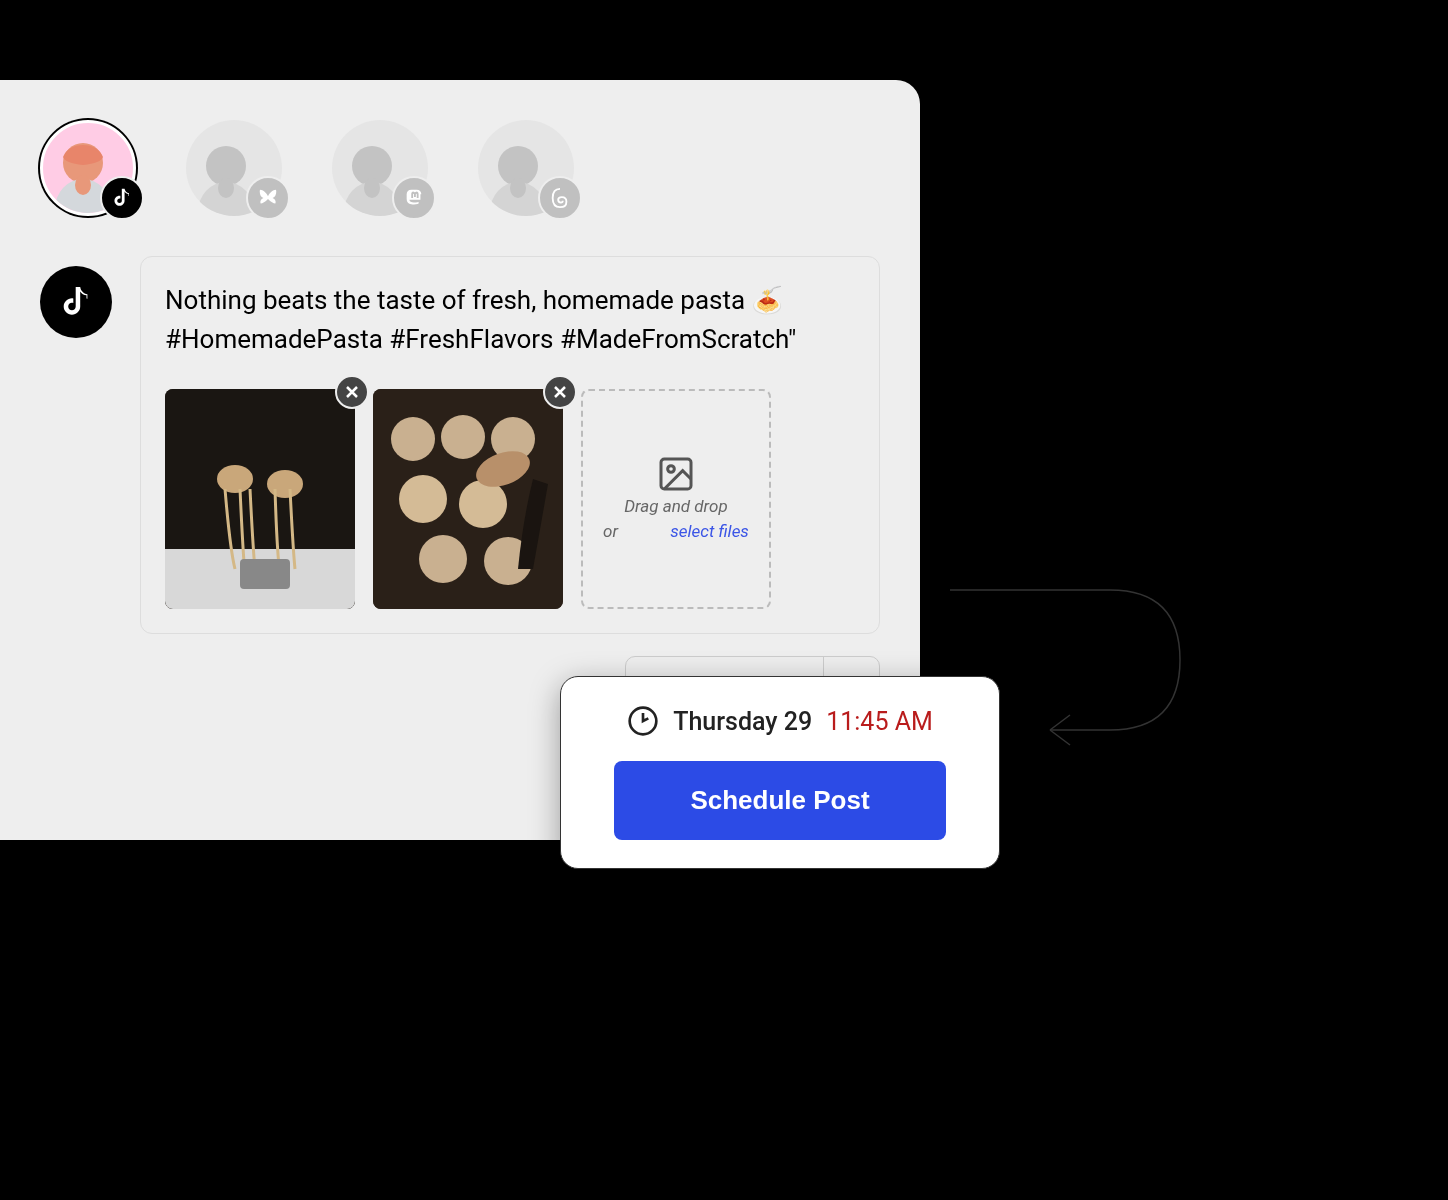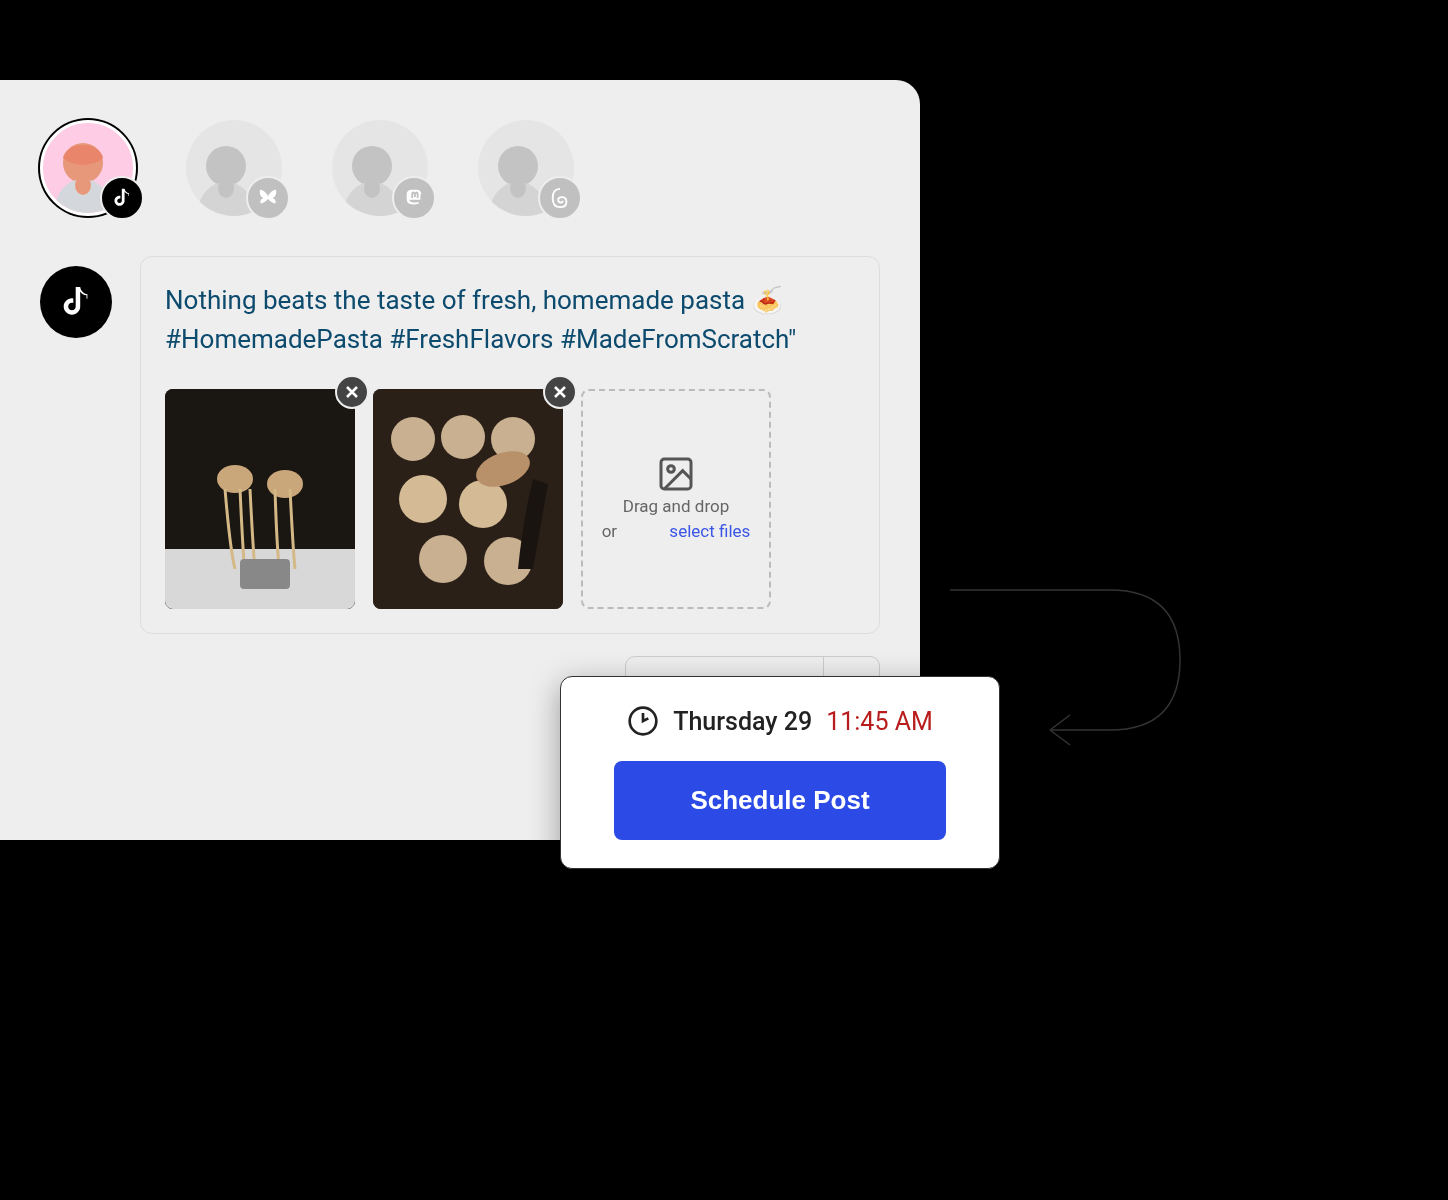--- a/index.html
+++ b/index.html
@@ -95,21 +95,21 @@
     }
     .compose-card {
       flex: 1;
       background: #eeeeee;
       border: 1.5px solid #ddd;
       border-radius: 12px;
       padding: 24px;
     }
     .post-text {
       font-size: 26px;
-      color: #0c4a6e;
+      color: #000000;
       line-height: 1.5;
       margin-bottom: 30px;
     }
     .media-row {
       display: flex;
       gap: 18px;
     }
     .media-thumb {
       width: 190px;
       height: 220px;
@@ -145,20 +145,21 @@
       height: 220px;
       border: 2px dashed #bbb;
       border-radius: 8px;
       display: flex;
       flex-direction: column;
       align-items: center;
       justify-content: center;
       gap: 0;
       color: #666;
       text-align: center;
+      font-style: italic;
     }
     .dropzone-text {
       font-size: 17px;
       line-height: 1.5;
     }
     .link-text {
       color: #3b55e6;
       margin-left: 48px;
     }
     .actions-row {
@@ -192,21 +193,21 @@
       justify-content: center;
       color: #666;
     }
     .schedule-card {
       position: absolute;
       top: 676px;
       left: 560px;
       width: 440px;
       background: #fff;
       border: 1.5px solid #333;
-      border-radius: 12px;
+      border-radius: 18px;
       padding: 28px;
       box-shadow: 0 8px 30px rgba(0,0,0,0.35);
       z-index: 10;
     }
     .schedule-time {
       display: flex;
       align-items: center;
       gap: 14px;
       font-size: 25px;
       margin-bottom: 24px;

